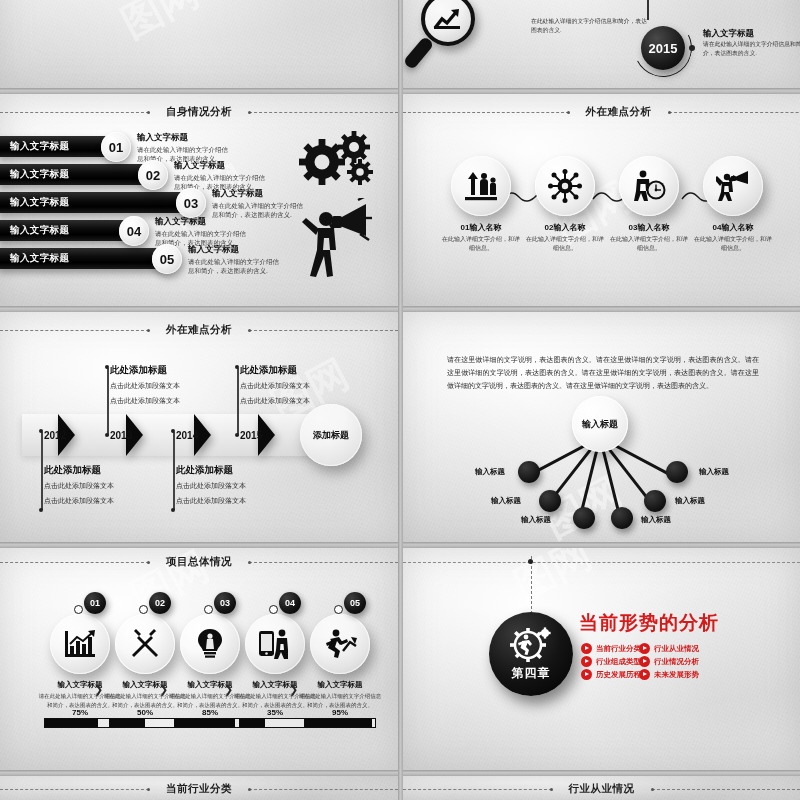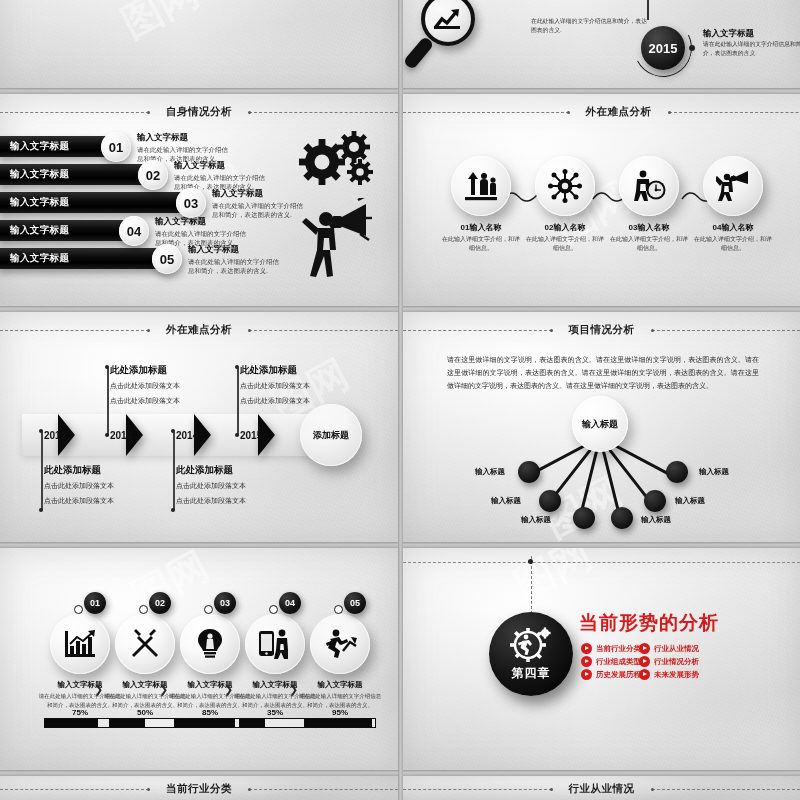--- a/index.html
+++ b/index.html
@@ -514,25 +514,20 @@
       <div class="t">此处添加标题</div>
       <div class="d">点击此处添加段落文本</div>
       <div class="d">点击此处添加段落文本</div>
     </div>
 
     <div class="addcirc" style="left:300px;top:92px;">添加标题</div>
   </div>
 
   <div class="slide" style="left:403px;top:312px;width:397px;height:230px;">
 
-    <div class="stitle">
-      <div class="dl l"></div>
-      <div class="tx">项目情况分析</div>
-      <div class="dl r"></div>
-    </div>
 
     <div class="wm" style="left:140px;top:168px;">图网</div>
 
     <div class="para" style="left:44px;top:42px;width:312px;">请在这里做详细的文字说明，表达图表的含义。请在这里做详细的文字说明，表达图表的含义。请在这里做详细的文字说明，表达图表的含义。请在这里做详细的文字说明，表达图表的含义。请在这里做详细的文字说明，表达图表的含义。请在这里做详细的文字说明，表达图表的含义。</div>
 
     <div class="spoke" style="left:197px;top:124px;width:78px;transform:rotate(152deg);"></div>
     <div class="spoke" style="left:197px;top:124px;width:86px;transform:rotate(128deg);"></div>
     <div class="spoke" style="left:197px;top:124px;width:84px;transform:rotate(104deg);"></div>
     <div class="spoke" style="left:197px;top:124px;width:84px;transform:rotate(76deg);"></div>
     <div class="spoke" style="left:197px;top:124px;width:86px;transform:rotate(52deg);"></div>
@@ -552,20 +547,25 @@
     <div class="nlbl" style="left:118px;top:203px;">输入标题</div>
     <div class="nlbl" style="left:238px;top:203px;">输入标题</div>
     <div class="nlbl" style="left:272px;top:184px;">输入标题</div>
     <div class="nlbl" style="left:296px;top:155px;">输入标题</div>
   </div>
 
   <div class="gut-h" style="top:542px;"></div>
 
   <div class="slide" style="left:0;top:548px;width:398px;height:222px;">
 
+    <div class="stitle" style="top:6px;">
+      <div class="dl l"></div>
+      <div class="tx">项目总体情况</div>
+      <div class="dl r"></div>
+    </div>
 
     <div class="wm" style="left:130px;top:6px;">图网</div>
 
     <div class="ringsm" style="left:74px;top:57px;"></div>
     <div class="bdg" style="left:84px;top:44px;">01</div>
     <div class="bigcirc" style="left:50px;top:66px;">
       <svg width="32" height="28" viewBox="0 0 32 28" fill="#0d0d0d">
         <rect x="1" y="24" width="30" height="3"></rect>
           <rect x="1" y="1" width="3" height="26"></rect>
         <rect x="6" y="16" width="4" height="8"></rect>

